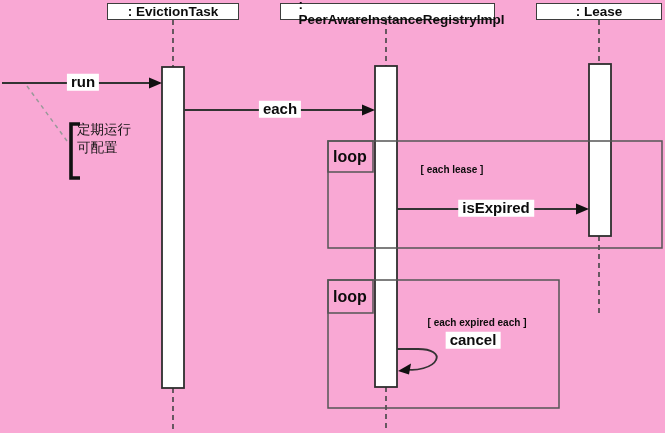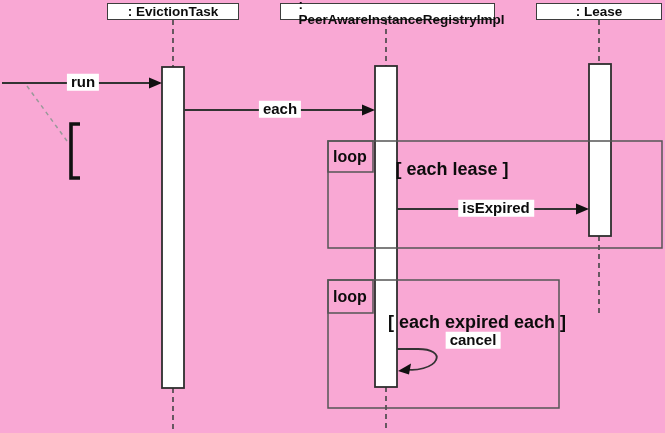--- a/index.html
+++ b/index.html
@@ -30,21 +30,21 @@
     background: #ffffff;
     padding: 0 4px;
     font-weight: bold; font-size: 15px; color: #0c0c0c;
     white-space: nowrap;
     z-index: 6;
     line-height: 1.1;
   }
   .guard-label {
     position: absolute;
     transform: translate(-50%, -50%);
-    font-weight: bold; font-size: 18px; color: #0c0c0c;
+    font-weight: bold; font-size: 10px; color: #0c0c0c;
     white-space: nowrap;
     z-index: 6;
   }
   .loop-operator {
     position: absolute;
     transform: translate(-50%, -50%);
     font-weight: bold; font-size: 16px; color: #0c0c0c;
     z-index: 6;
   }
   .note-text {
@@ -116,15 +116,17 @@
   <div class="msg-label" style="left:496px; top:208px;">isExpired</div>
   <div class="msg-label" style="left:473px; top:340px;">cancel</div>
 
   <div class="loop-operator" style="left:350px; top:157px;">loop</div>
   <div class="loop-operator" style="left:350px; top:297px;">loop</div>
 
   <div class="guard-label" style="left:452px; top:169px;">[ each lease ]</div>
   <div class="guard-label" style="left:477px; top:322px;">[ each expired each ]</div>
 
   <div class="note-text">
+    <div>定期运行</div>
+    <div>可配置</div>
   </div>
 
 </div>
 
 </body></html>

